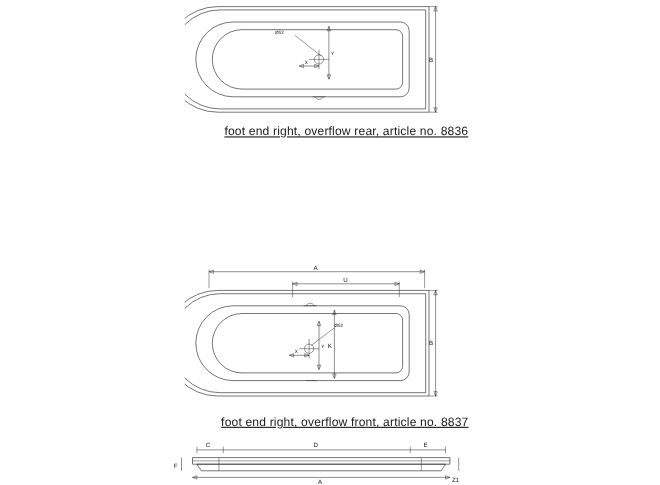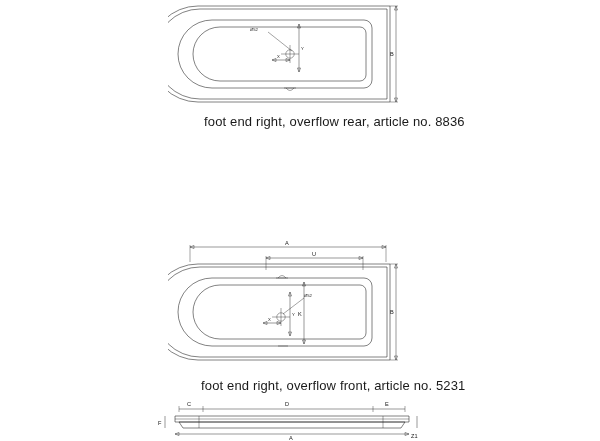--- a/index.html
+++ b/index.html
@@ -1,20 +1,20 @@
 <!DOCTYPE html>
 <html><head>
 <meta charset="utf-8">
 <style>
   html,body{margin:0;padding:0;background:#ffffff;}
   body{width:600px;height:441px;position:relative;overflow:hidden;
        font-family:"Liberation Sans", sans-serif;color:#1a1a1a;}
   .stage{position:absolute;left:0;top:0;width:600px;height:441px;}
-  .caption{position:absolute;font-size:13px;letter-spacing:.15px;
-           color:#1a1a1a;white-space:nowrap;}
+  .caption{position:absolute;font-size:11px;letter-spacing:.15px;
+           color:#1a1a1a;white-space:nowrap;text-decoration:underline;}
   svg{display:block;}
   .ln{stroke:#1a1a1a;fill:none;}
   .thin{stroke-width:.55;}
   .dim{stroke-width:.45;}
   .vthin{stroke-width:.4;}
   .lbl{font-family:"Liberation Sans", sans-serif;font-size:5.6px;fill:#1a1a1a;}
   .tiny{font-family:"Liberation Sans", sans-serif;font-size:4.2px;fill:#1a1a1a;}
 </style>
 </head>
 <body>
@@ -137,21 +137,21 @@
         <line class="ln dim" x1="228" y1="24" x2="228" y2="120"></line>
         <path class="ln vthin" d="M228 24 l-1.6 4 l3.2 0 Z" fill="#1a1a1a"></path>
         <path class="ln vthin" d="M228 120 l-1.6 -4 l3.2 0 Z" fill="#1a1a1a"></path>
         <line class="ln vthin" x1="222" y1="24" x2="230" y2="24"></line>
         <line class="ln vthin" x1="222" y1="120" x2="230" y2="120"></line>
         <text class="lbl" x="222" y="74">B</text>
       </g>
     </svg>
   </div>
 
-  <div class="caption" style="left:201px;top:378px;">foot end right, overflow front, article no. 5231</div>
+  <div class="caption" style="left:201px;top:378px;">foot end right, overflow front, article no. 8837</div>
 
   <div style="position:absolute;left:155px;top:400px;">
     <svg width="270" height="41" viewBox="0 0 270 41">
 
       <g>
         <line class="ln dim" x1="24" y1="9" x2="250" y2="9"></line>
 
         <line class="ln vthin" x1="24" y1="6" x2="24" y2="12"></line>
         <line class="ln vthin" x1="48" y1="6" x2="48" y2="12"></line>
         <line class="ln vthin" x1="218" y1="6" x2="218" y2="12"></line>

